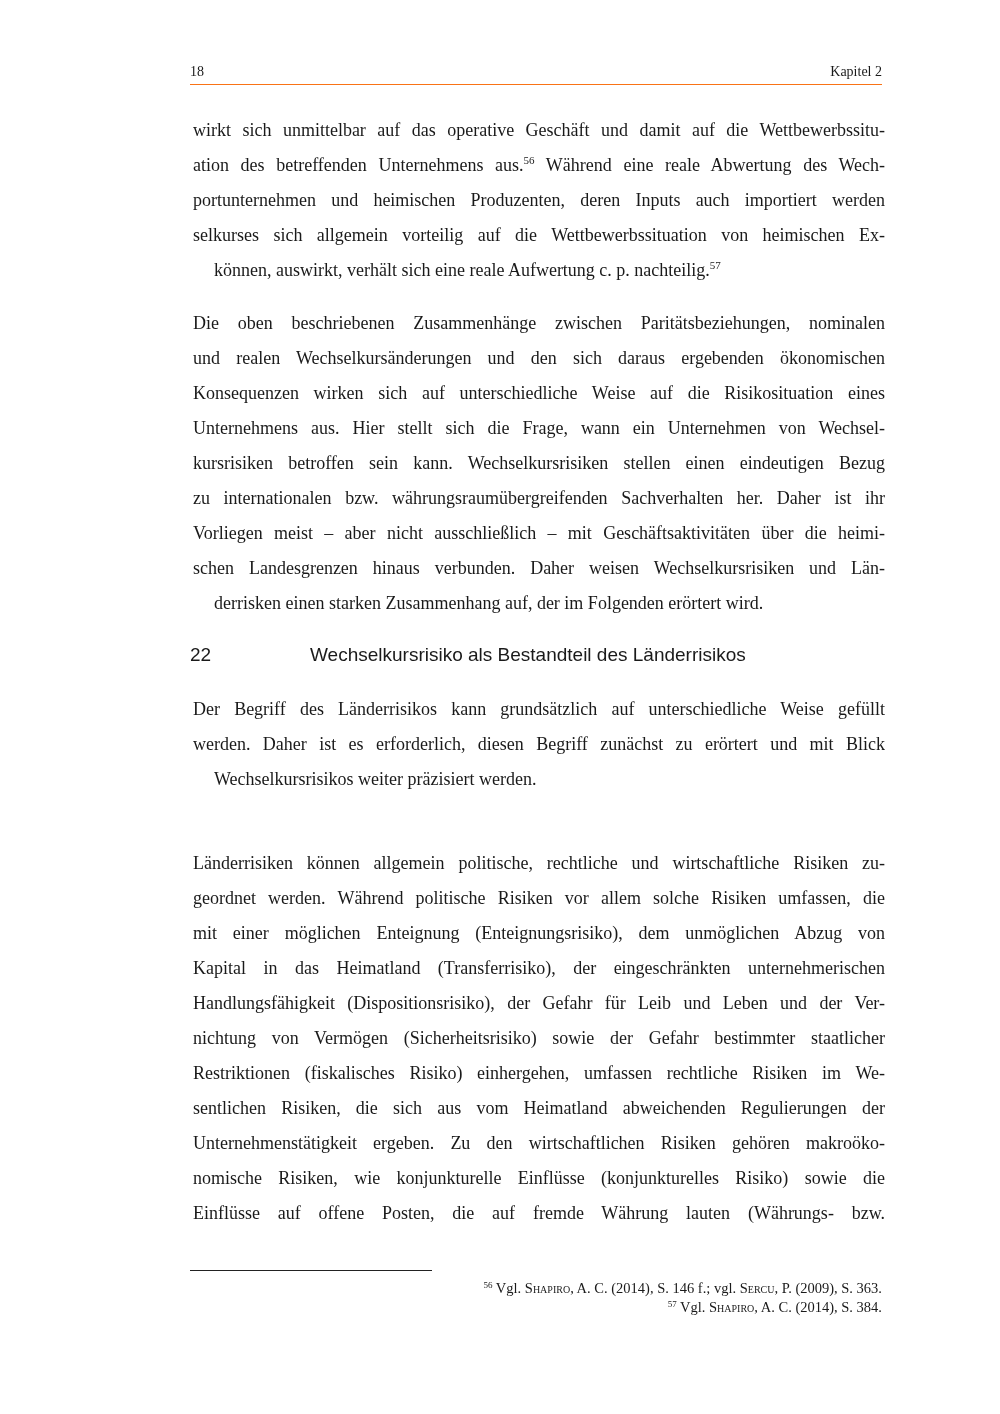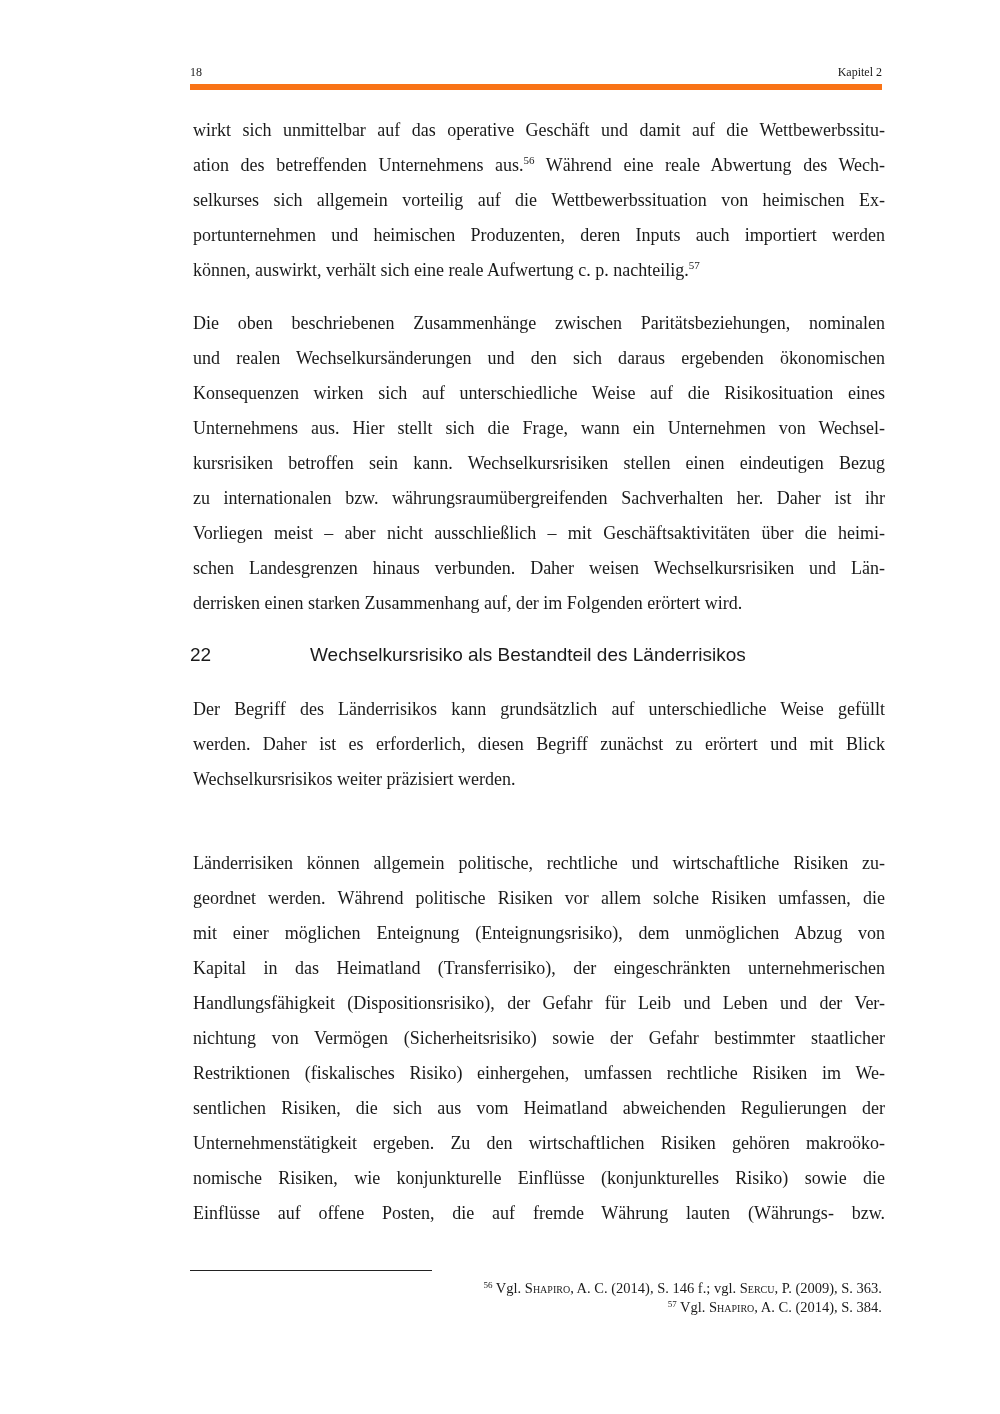--- a/index.html
+++ b/index.html
@@ -20,22 +20,22 @@
     left: 190px;
     top: 0;
     width: 692px;
   }
   .header {
     position: absolute;
     left: 0;
     top: 60px;
     width: 692px;
     height: 24px;
-    border-bottom: 6px solid #f97316;
-    font-size: 12px;
+    border-bottom: 1px solid #f97316;
+    font-size: 14px;
     line-height: 24px;
   }
   .header .page-num { position: absolute; left: 0; top: 0; }
   .header .chapter { position: absolute; right: 0; top: 0; }
 
   .para {
     position: absolute;
     left: 3px;
     width: 692px;
     font-size: 18px;
@@ -44,20 +44,21 @@
   }
   .line {
     display: block;
     height: 35px;
     white-space: nowrap;
     text-align: justify;
     text-align-last: justify;
   }
   .line.last {
     text-align-last: left;
+    margin-left: 21px;
   }
   sup.fn {
     font-size: 11px;
     line-height: 0;
     vertical-align: 7px;
   }
 
   .section-heading {
     position: absolute;
     left: 0;
@@ -102,22 +103,22 @@
 <div class="page">
 
   <div class="header">
     <span class="page-num">18</span>
     <span class="chapter">Kapitel 2</span>
   </div>
 
   <div class="para" style="top:113px;">
     <span class="line">wirkt sich unmittelbar auf das operative Geschäft und damit auf die Wettbewerbssitu-</span>
     <span class="line"><span>ation des betreffenden Unternehmens aus.</span><sup class="fn">56</sup><span> Während eine reale Abwertung des Wech-</span></span>
+    <span class="line">portunternehmen und heimischen Produzenten, deren Inputs auch importiert werden</span>
     <span class="line">selkurses sich allgemein vorteilig auf die Wettbewerbssituation von heimischen Ex-</span>
-    <span class="line">portunternehmen und heimischen Produzenten, deren Inputs auch importiert werden</span>
     <span class="line last"><span>können, auswirkt, verhält sich eine reale Aufwertung c. p. nachteilig.</span><sup class="fn">57</sup></span>
   </div>
 
   <div class="para" style="top:306px;">
     <span class="line">Die oben beschriebenen Zusammenhänge zwischen Paritätsbeziehungen, nominalen</span>
     <span class="line">und realen Wechselkursänderungen und den sich daraus ergebenden ökonomischen</span>
     <span class="line">Konsequenzen wirken sich auf unterschiedliche Weise auf die Risikosituation eines</span>
     <span class="line">Unternehmens aus. Hier stellt sich die Frage, wann ein Unternehmen von Wechsel-</span>
     <span class="line">kursrisiken betroffen sein kann. Wechselkursrisiken stellen einen eindeutigen Bezug</span>
     <span class="line">zu internationalen bzw. währungsraumübergreifenden Sachverhalten her. Daher ist ihr</span>

